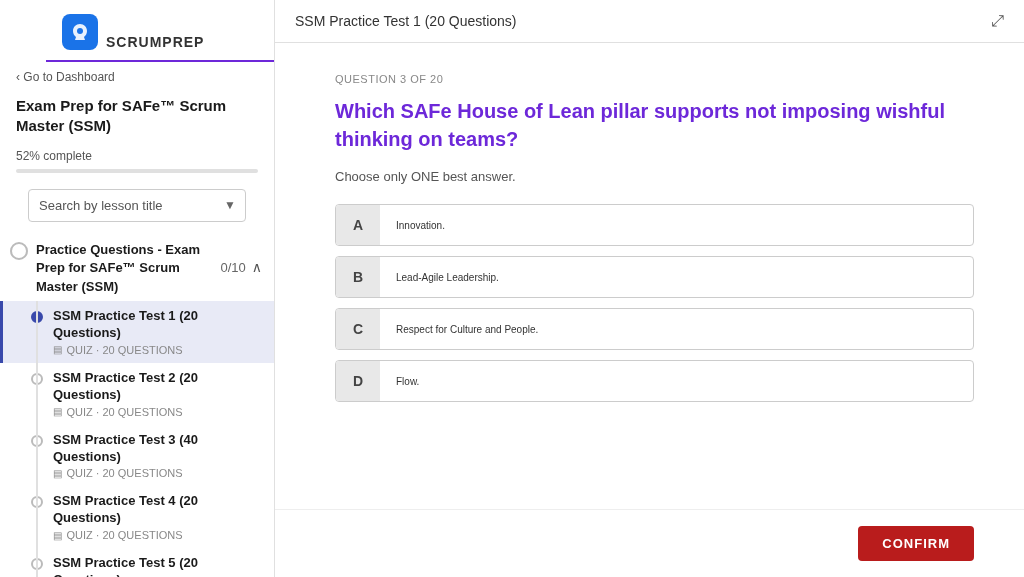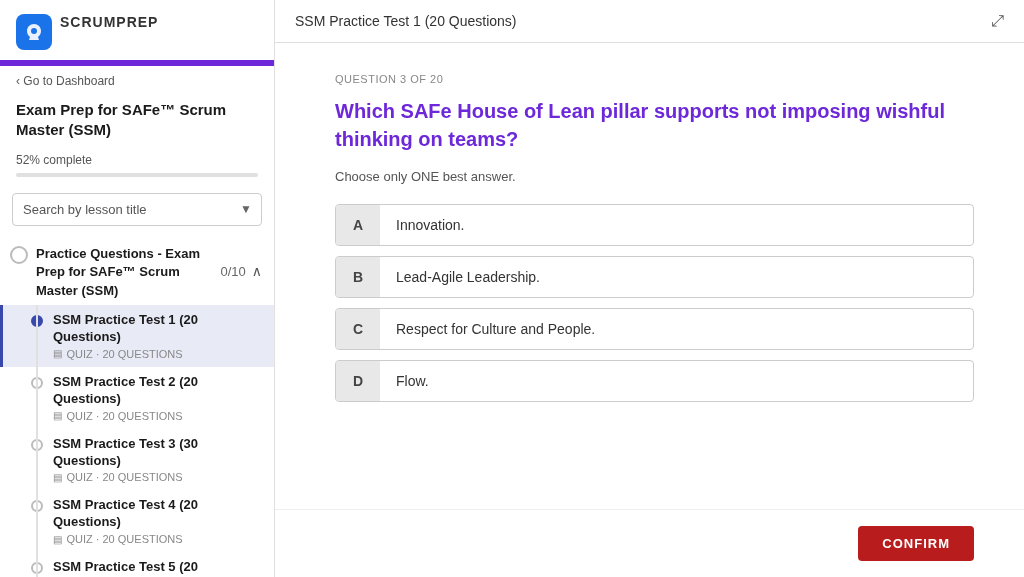--- a/index.html
+++ b/index.html
@@ -12,24 +12,25 @@
       background: #fff;
       border-right: 1px solid #e0e0e0;
       display: flex;
       flex-direction: column;
       overflow-y: auto;
       overflow-x: hidden;
     }
 
     .sidebar-logo {
       display: flex;
-      align-items: flex-start;
+      align-items: flex-end;
       gap: 8px;
       padding: 14px 16px 10px;
-      border-bottom: 6px solid #6d28d9;
+      border-bottom: 2px solid #6d28d9;
+      margin-left: 46px;
     }
 
     .logo-icon {
       width: 36px;
       height: 36px;
       background: #1a73e8;
       border-radius: 8px;
       display: flex;
       align-items: center;
       justify-content: center;
@@ -78,21 +79,21 @@
     }
 
     .progress-bar-fill {
       height: 4px;
       background: #1a73e8;
       border-radius: 2px;
       width: 0%;
     }
 
     .sidebar-search {
-      margin: 6px 12px 10px;
+      margin: 6px 28px 10px;
       position: relative;
     }
 
     .sidebar-search select {
       width: 100%;
       padding: 8px 10px;
       border: 1px solid #ccc;
       border-radius: 4px;
       appearance: none;
       font-size: 13px;
@@ -294,21 +295,21 @@
       justify-content: center;
       font-size: 14px;
       font-weight: 600;
       color: #444;
       align-self: stretch;
       padding: 12px 0;
     }
 
     .answer-text {
       padding: 12px 16px;
-      font-size: 14px;
+      font-size: 10px;
       color: #333;
     }
 
     .confirm-area {
       display: flex;
       justify-content: flex-end;
       padding: 16px 50px 16px 60px;
       border-top: 1px solid #eee;
     }
 
@@ -389,21 +390,21 @@
       <div class="lesson-item-subtitle">
         <span class="quiz-icon">▤</span>
         <span>QUIZ · 20 QUESTIONS</span>
       </div>
     </div>
   </div>
       <div class="lesson-item">
     <div class="lesson-item-line"></div>
     <div class="lesson-item-dot"></div>
     <div class="lesson-item-content">
-      <div class="lesson-item-title">SSM Practice Test 3 (30 Questions)</div>
+      <div class="lesson-item-title">SSM Practice Test 3 (40 Questions)</div>
       <div class="lesson-item-subtitle">
         <span class="quiz-icon">▤</span>
         <span>QUIZ · 20 QUESTIONS</span>
       </div>
     </div>
   </div>
       <div class="lesson-item">
     <div class="lesson-item-line"></div>
     <div class="lesson-item-dot"></div>
     <div class="lesson-item-content">

